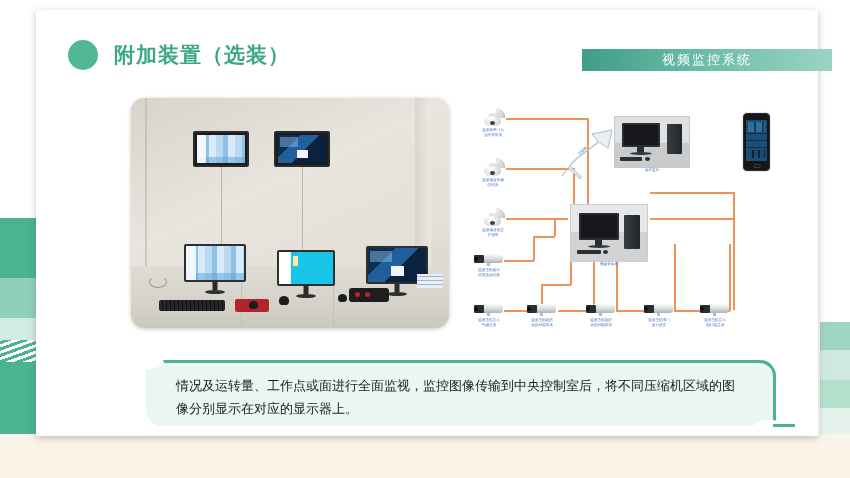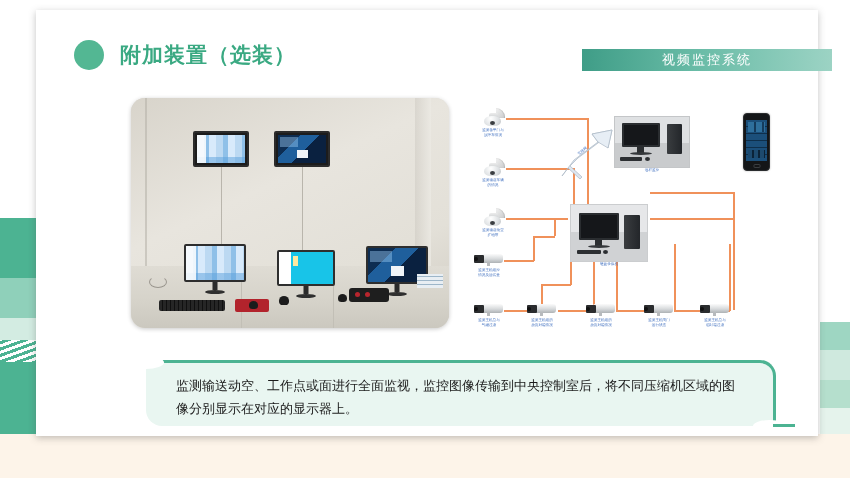--- a/index.html
+++ b/index.html
@@ -40,21 +40,21 @@
   .notch { position:absolute; left:0; top:0; width:57px; height:218px; background:#ffffff; }
 
   
   .card {
     position:absolute; left:36px; top:10px; width:782px; height:426px;
     background:#ffffff;
     box-shadow:0 2px 7px rgba(80,80,80,0.35);
   }
 
   
-  .title-row { position:absolute; left:38px; top:30px; display:flex; align-items:center; }
+  .title-row { position:absolute; left:32px; top:30px; display:flex; align-items:center; }
   .bullet { width:30px; height:30px; border-radius:50%; background:#53b793; }
   .title-text {
     margin-left:16px; font-size:21px; font-weight:bold; color:#3aa982;
     letter-spacing:1px; white-space:nowrap;
   }
 
   
   .banner {
     position:absolute; left:546px; top:39px; width:250px; height:22px;
     background:linear-gradient(to right,#3f9d87 0%,#68bba6 45%,#9cd3c4 100%);
@@ -614,18 +614,18 @@
     <div class="node" style="left:279px; top:19px;">
       <div class="phone">
         <div class="phone-scr"></div>
         <div class="phone-home"></div>
       </div>
     </div>
   </div>
 
   <div class="caption">
     <div class="cap-ell-l"></div>
-    <div class="caption-inner">监测输送动空、工作点或面进行全面监视，监控图像传输到中央控制室后，将不同压缩机区域的图像分别显示在对应的显示器上。</div>
+    <div class="caption-inner">情况及运转量、工作点或面进行全面监视，监控图像传输到中央控制室后，将不同压缩机区域的图像分别显示在对应的显示器上。</div>
     <div class="cap-ell-r"></div>
     <div class="cap-dash"></div>
   </div>
 
 </div>
 
 </body></html>

